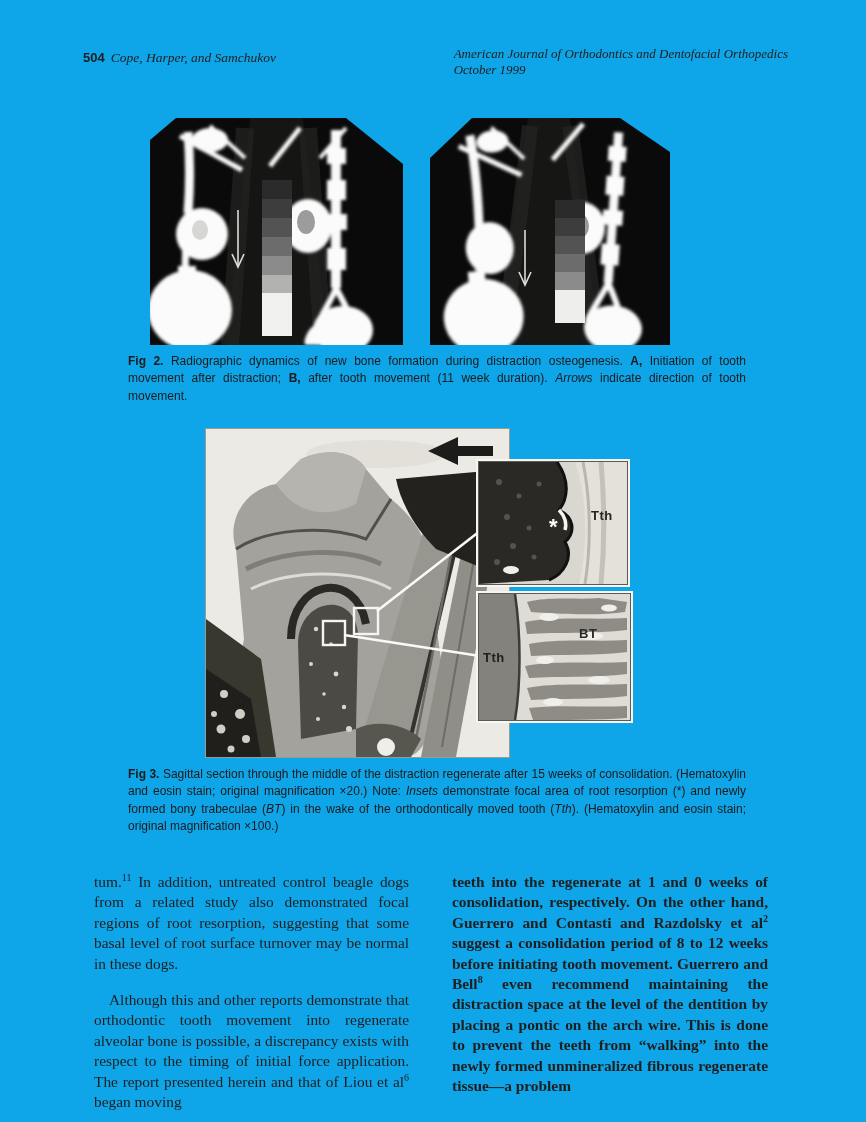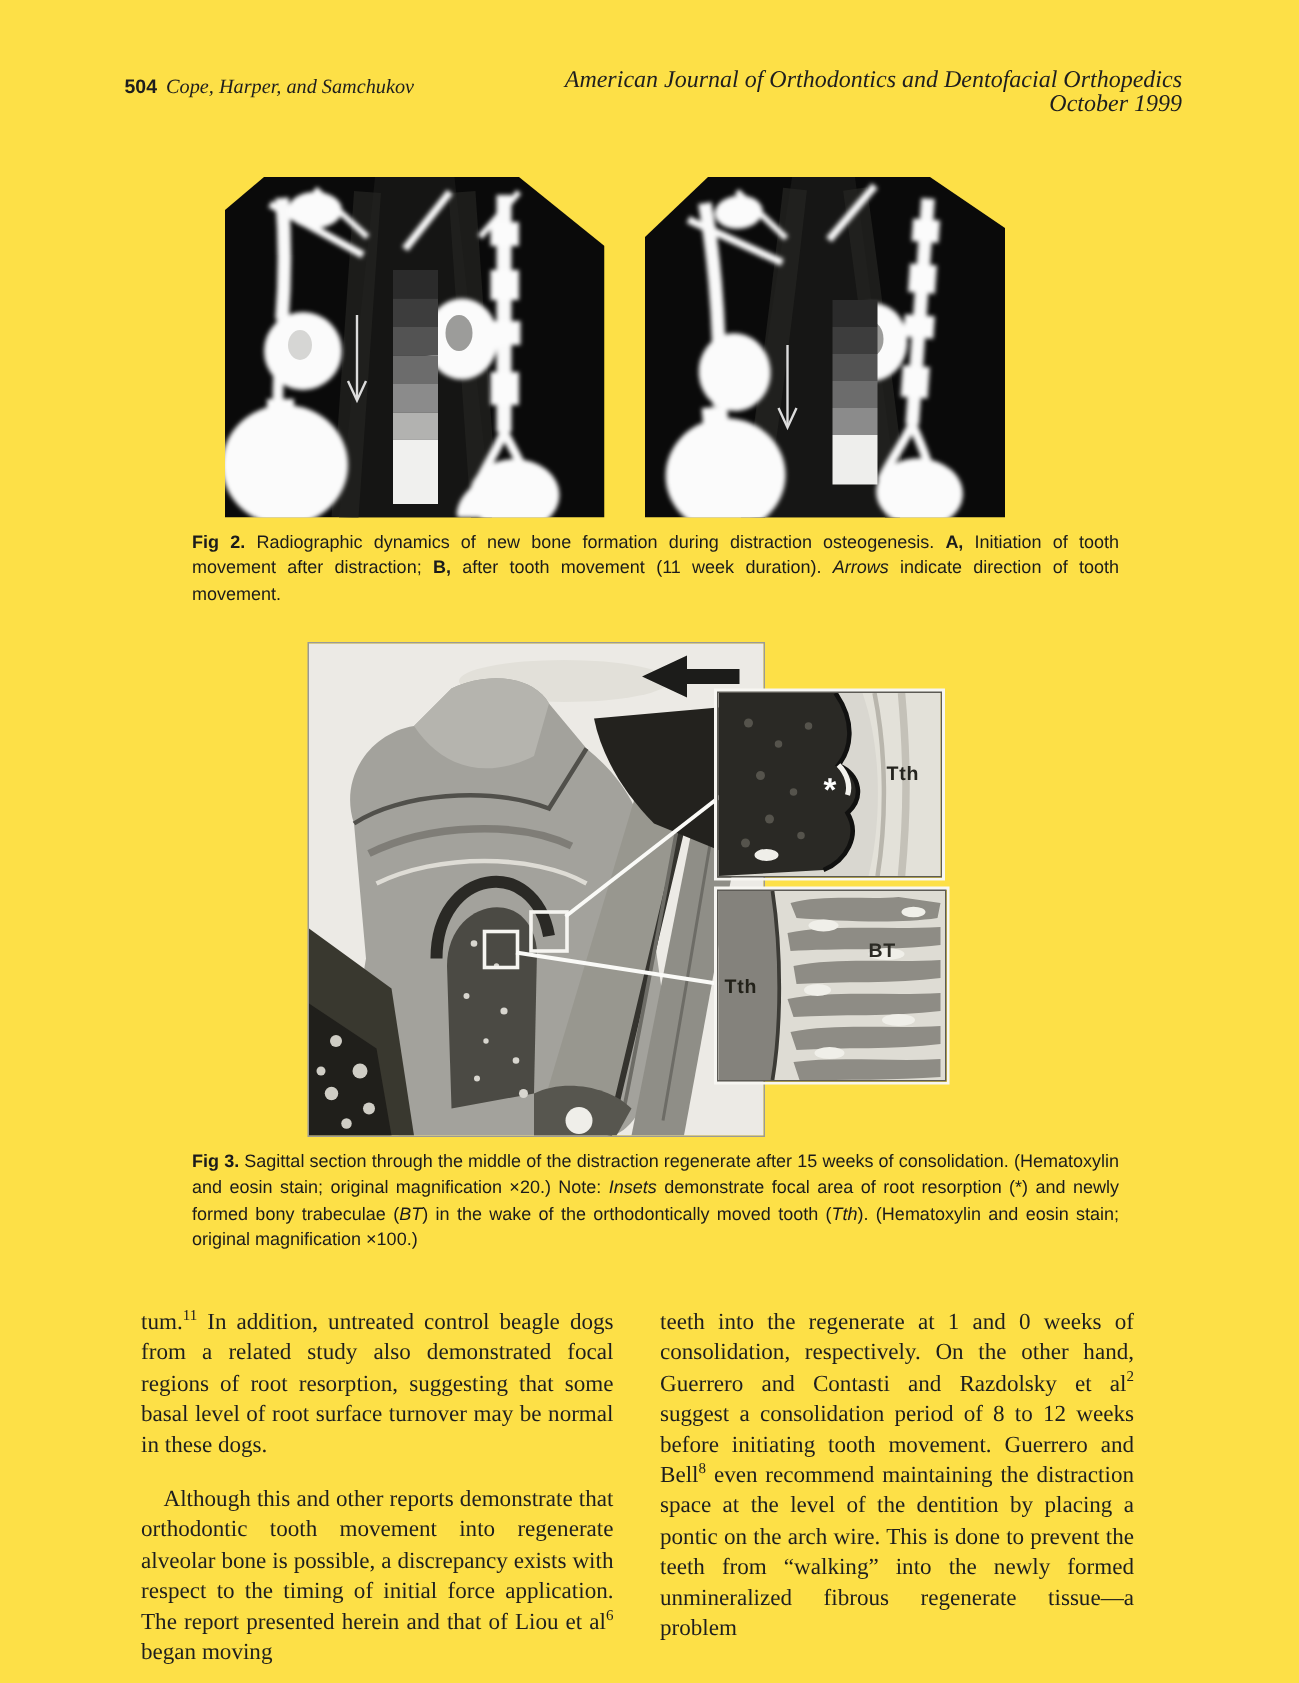--- a/index.html
+++ b/index.html
@@ -1,23 +1,23 @@
 <!DOCTYPE html>
 <html><head>
 <meta charset="utf-8">
 <style>
   html,body{margin:0;padding:0;background:#ffffff;}
-  .page{position:relative;width:866px;height:1122px;background:#fde047;overflow:hidden;
+  .page{position:relative;width:866px;height:1122px;background:#0ea5e9;overflow:hidden;
         font-family:"Liberation Serif",serif;color:#1e1e1e;}
   
   .hdr-left{position:absolute;left:83px;top:50px;font-size:13.5px;white-space:nowrap;}
   .hdr-pagenum{font-family:"Liberation Sans",sans-serif;font-weight:bold;font-style:normal;font-size:13px;}
   .hdr-authors{font-style:italic;margin-left:6px;}
-  .hdr-right{position:absolute;right:78px;top:46px;text-align:right;font-style:italic;
-             font-size:16px;line-height:16px;}
+  .hdr-right{position:absolute;right:78px;top:46px;text-align:left;font-style:italic;
+             font-size:13px;line-height:16px;}
   
   .radiographA{position:absolute;left:150px;top:118px;width:253px;height:227px;}
   .radiographB{position:absolute;left:430px;top:118px;width:240px;height:227px;}
   .radiographA svg,.radiographB svg{display:block;}
   
   .caption{position:absolute;left:128px;width:618px;font-family:"Liberation Sans",sans-serif;
            font-size:12px;line-height:17.4px;text-align:justify;color:#1b1b1b;}
   .cap2{top:353px;}
   .cap3{top:766px;}
   .caption b{font-weight:bold;}
@@ -25,21 +25,21 @@
   
   .fig3{position:absolute;left:205px;top:428px;width:425px;height:330px;}
   .fig3-main{position:absolute;left:0;top:0;width:305px;height:330px;border:1px solid #9a9a96;box-sizing:border-box;z-index:1;}
   .fig3-lines{position:absolute;left:0;top:0;width:425px;height:330px;z-index:2;pointer-events:none;}
   .inset{position:absolute;box-sizing:border-box;border:1px solid #5c5a55;box-shadow:0 0 0 2px #f7f6f2;z-index:3;}
   .inset-top{left:273px;top:33px;width:150px;height:124px;}
   .inset-bottom{left:273px;top:165px;width:153px;height:128px;}
   
   .bodycol{position:absolute;top:856px;font-size:15.4px;line-height:20.4px;text-align:justify;}
   .col-left{left:78px;width:347px;}
-  .col-right{left:424px;width:348px;}
+  .col-right{left:436px;width:348px;font-weight:bold;}
   .bodycol p{margin:16px;}
   .bodycol p.indent{text-indent:15px;}
   sup{font-size:10px;line-height:0;vertical-align:super;}
 </style>
 </head>
 <body>
 
 <div class="page">
 
   <div class="hdr-left">

